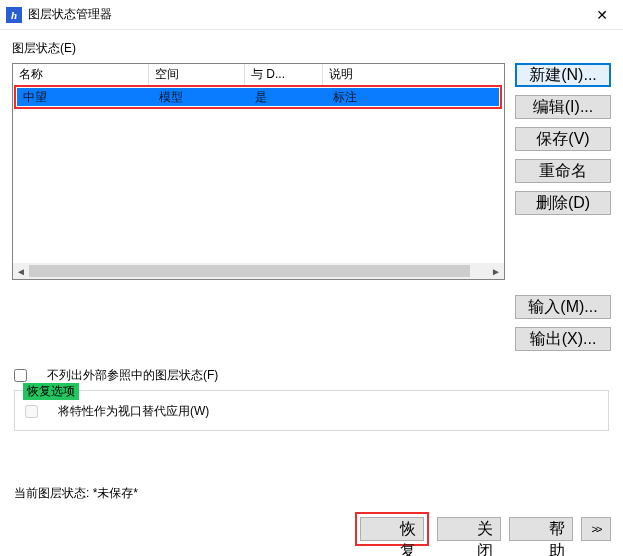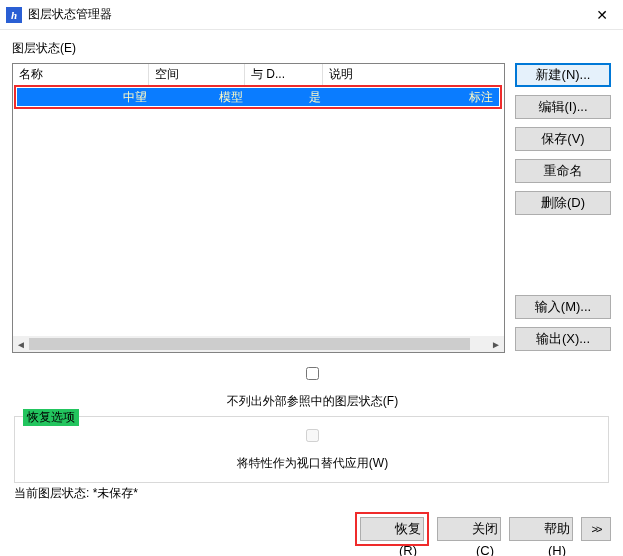--- a/index.html
+++ b/index.html
@@ -48,21 +48,21 @@
     display: flex;
     gap: 10px;
   }
   .left-col { flex: 1; }
   .right-col { width: 96px; }
   .section-label {
     margin-bottom: 6px;
   }
   .table-wrap {
     border: 1px solid #828282;
-    height: 290px;
+    height: 217px;
     position: relative;
     background: #fff;
     overflow: hidden;
   }
   .table-header {
     display: flex;
     height: 20px;
     align-items: center;
     background: #fff;
     border-bottom: 0;
@@ -83,22 +83,21 @@
     margin: 1px 2px 0 1px;
     padding: 1px;
   }
   .table-row {
     display: flex;
     height: 18px;
     align-items: center;
   }
   .table-row.selected {
     background: #0a7cff;
-    color: #fef9c3;
-    text-align: right;
+    color: #0f172a;
   }
   .td { padding: 1px 6px; white-space: nowrap; overflow: hidden; }
   .table-body { flex: 1; }
   .hscroll {
     position: absolute;
     bottom: 0; left: 0; right: 0;
     height: 16px;
     background: #f0f0f0;
     display: flex;
     align-items: center;
@@ -122,34 +121,33 @@
   .btn {
     display: block;
     width: 96px;
     height: 24px;
     line-height: 22px;
     text-align: center;
     background: #e1e1e1;
     border: 1px solid #adadad;
     margin-bottom: 8px;
     cursor: pointer;
-    font-size: 13px;
+    font-size: 16px;
     font-family: inherit;
   }
   .btn.primary {
     background: #e5f1fb;
     border: 2px solid #0078d7;
     line-height: 20px;
   }
   .btn-gap { height: 72px; }
   .checkbox-row {
     display: flex; align-items: center;
     margin: 8px 0 6px 2px;
-    gap: 13px;
-    flex-direction: column;
+    gap: 20px;
   }
   input[type=checkbox] {
     width: 13px; height: 13px;
   }
   .fieldset {
     border: 1px solid #d9d9d9;
     margin: 0 2px 8px 2px;
     padding: 8px 8px 6px 10px;
     position: relative;
   }

